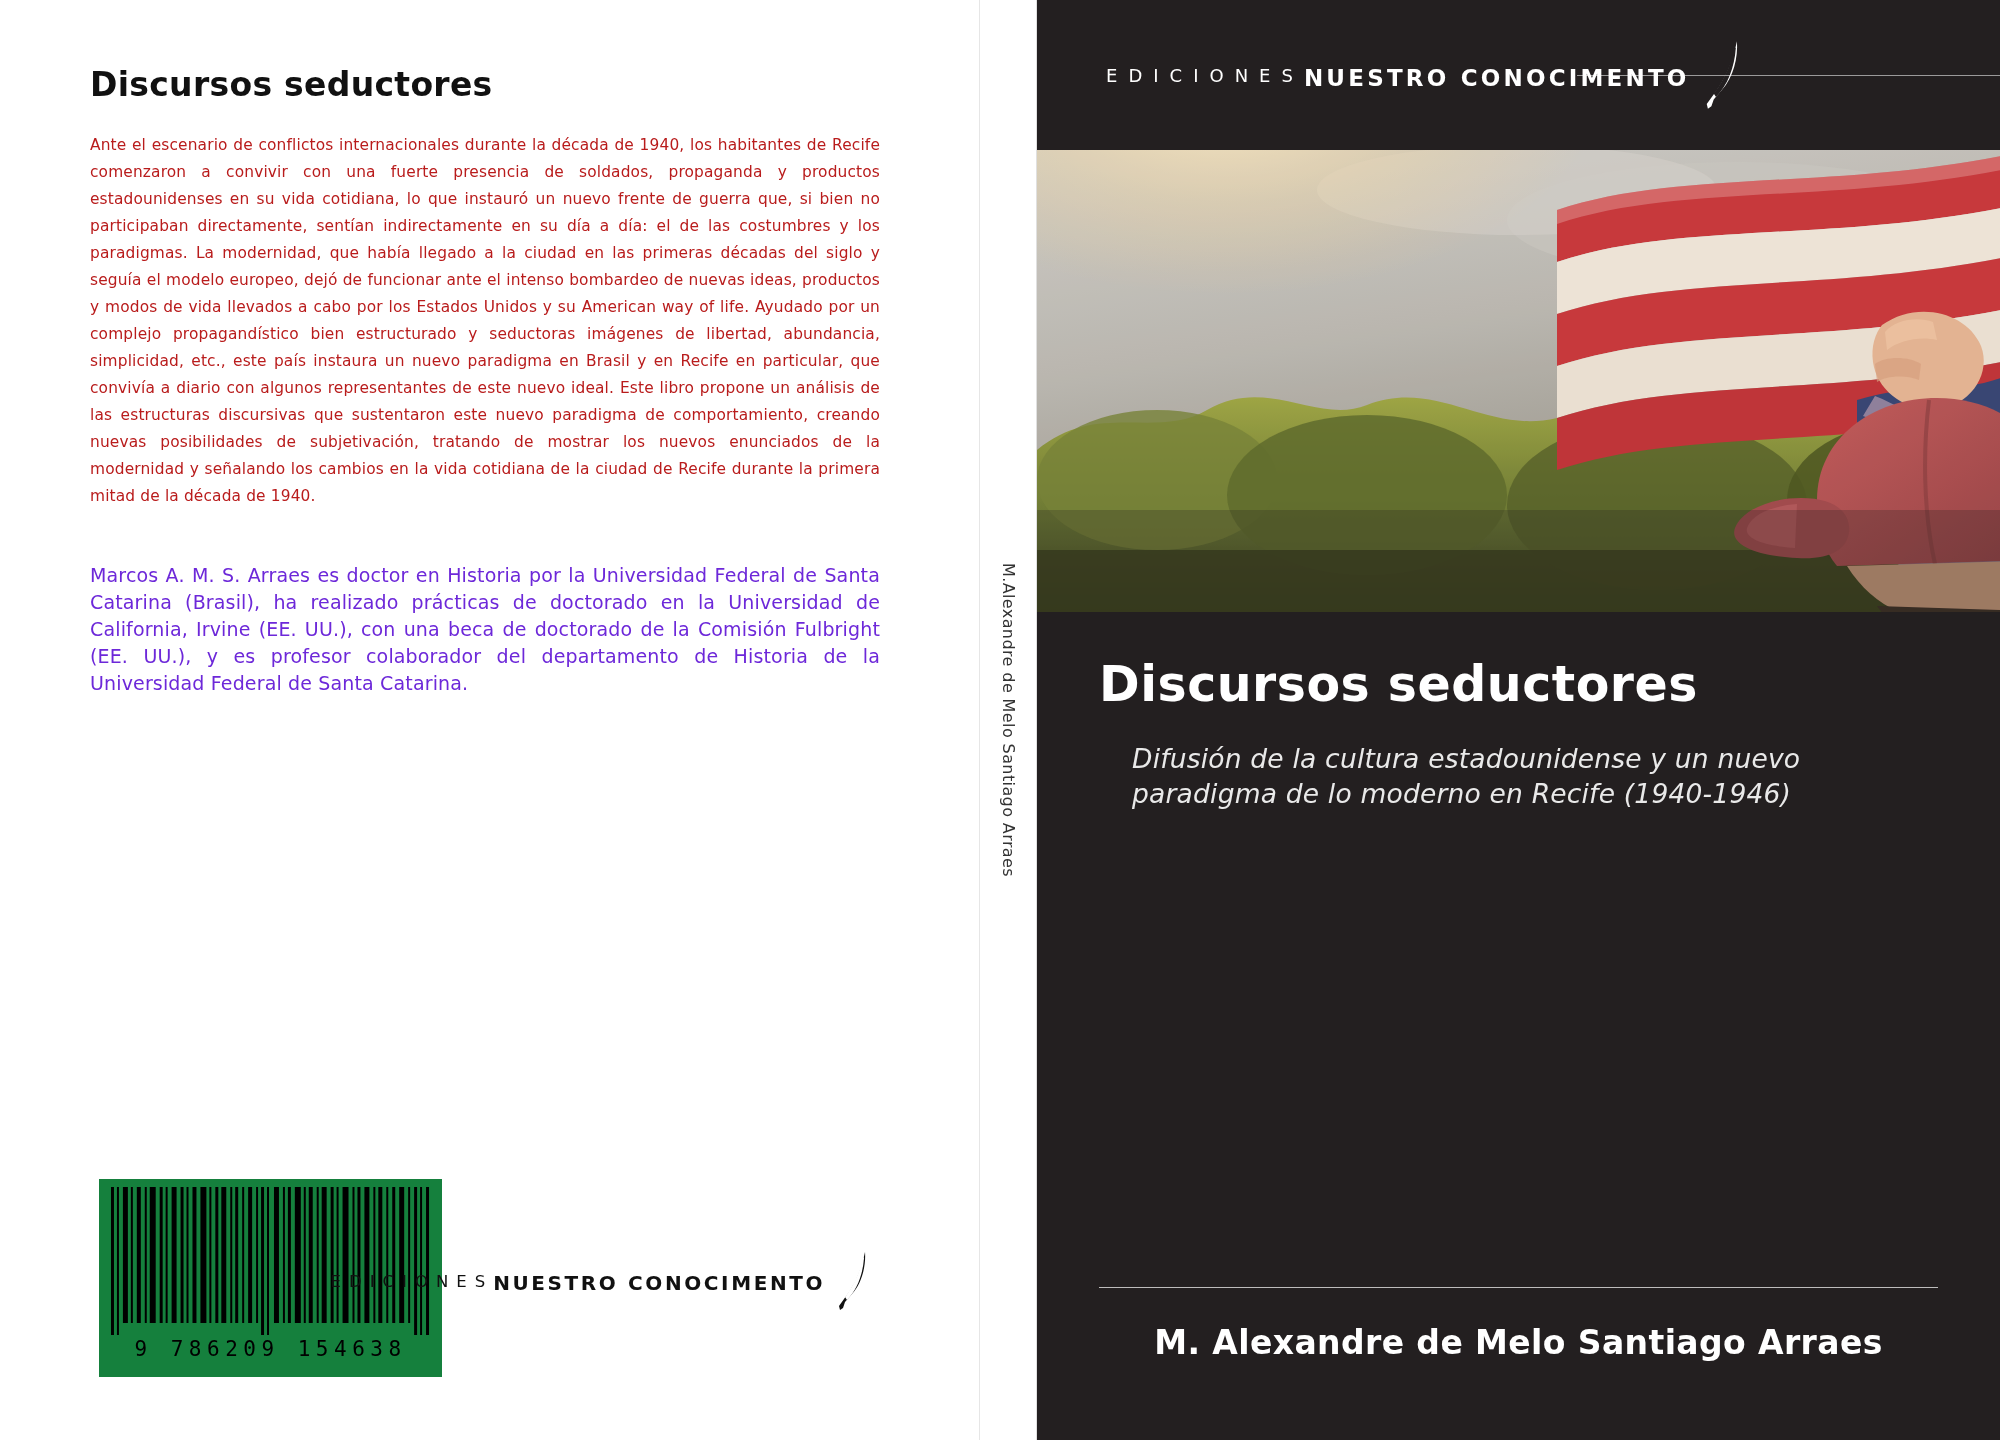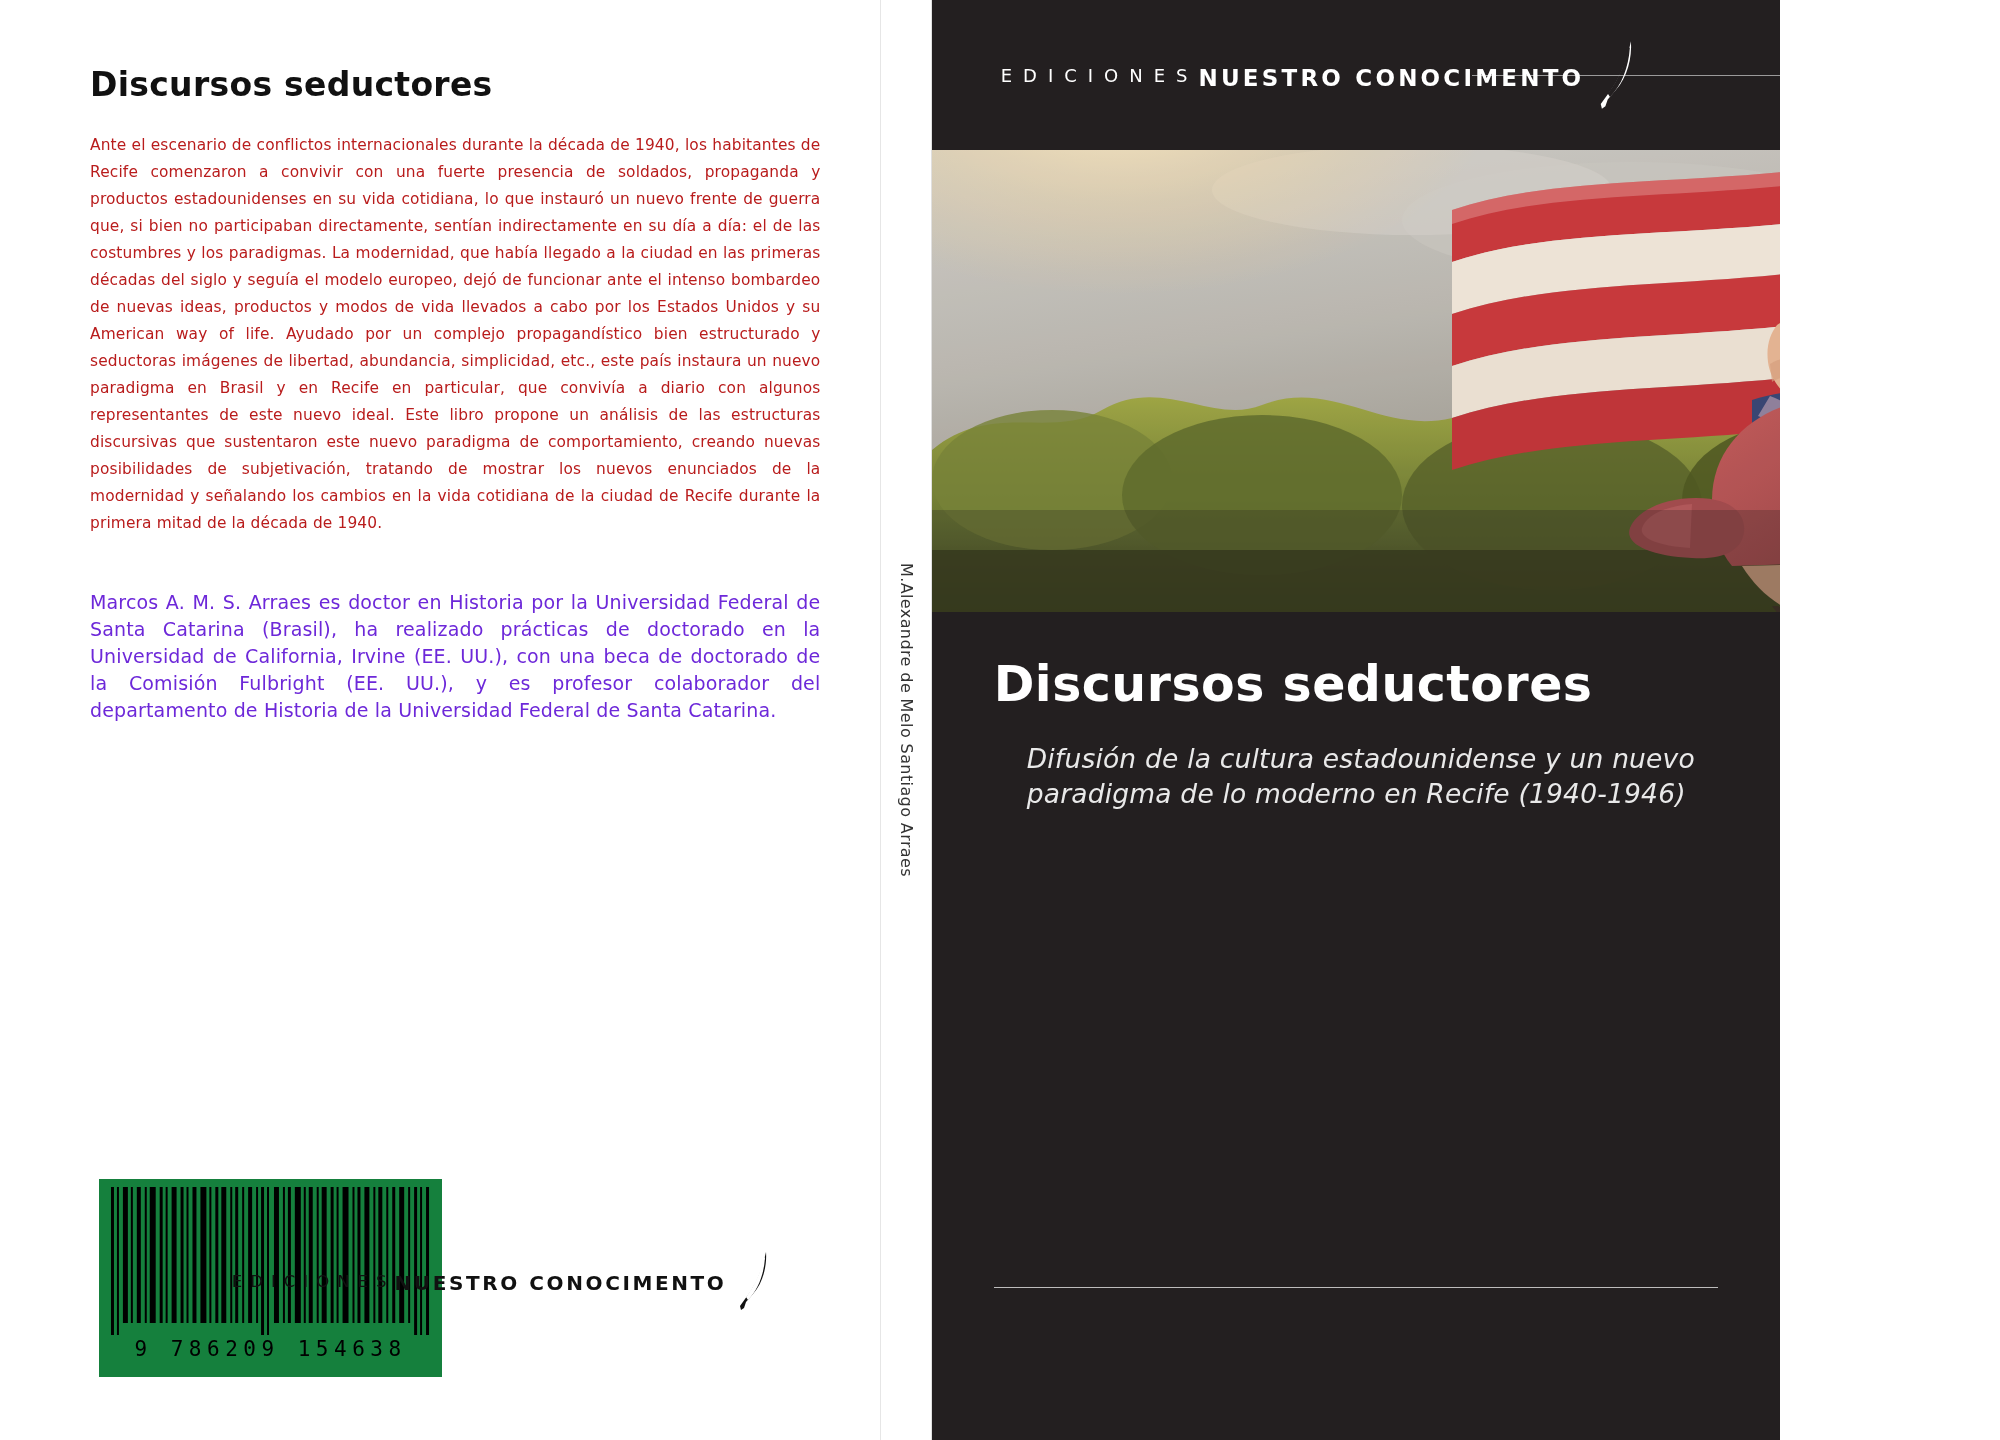--- a/index.html
+++ b/index.html
@@ -8,21 +8,21 @@
     background: #ffffff;
   }
   body {
     width: 2000px;
     height: 1440px;
     font-family: "DejaVu Sans", sans-serif;
     overflow: hidden;
   }
   .cover-wrap {
     position: relative;
-    width: 1780px;
+    width: 2000px;
     height: 1440px;
     display: flex;
     flex-direction: row;
   }
 
   
   .back-cover {
     position: relative;
     width: 980px;
     height: 1440px;
@@ -411,15 +411,16 @@
         <rect x="0" y="360" width="964" height="102" fill="#231f20" opacity="0.25"></rect>
       </svg>
     </div>
 
     <div class="front-text">
       <div class="front-title">Discursos seductores</div>
       <div class="front-subtitle">Difusión de la cultura estadounidense y un nuevo paradigma de lo moderno en Recife (1940-1946)</div>
     </div>
 
     <div class="author-rule"></div>
+    <div class="front-author">M. Alexandre de Melo Santiago Arraes</div>
   </div>
 
 </div>
 
 </body></html>

